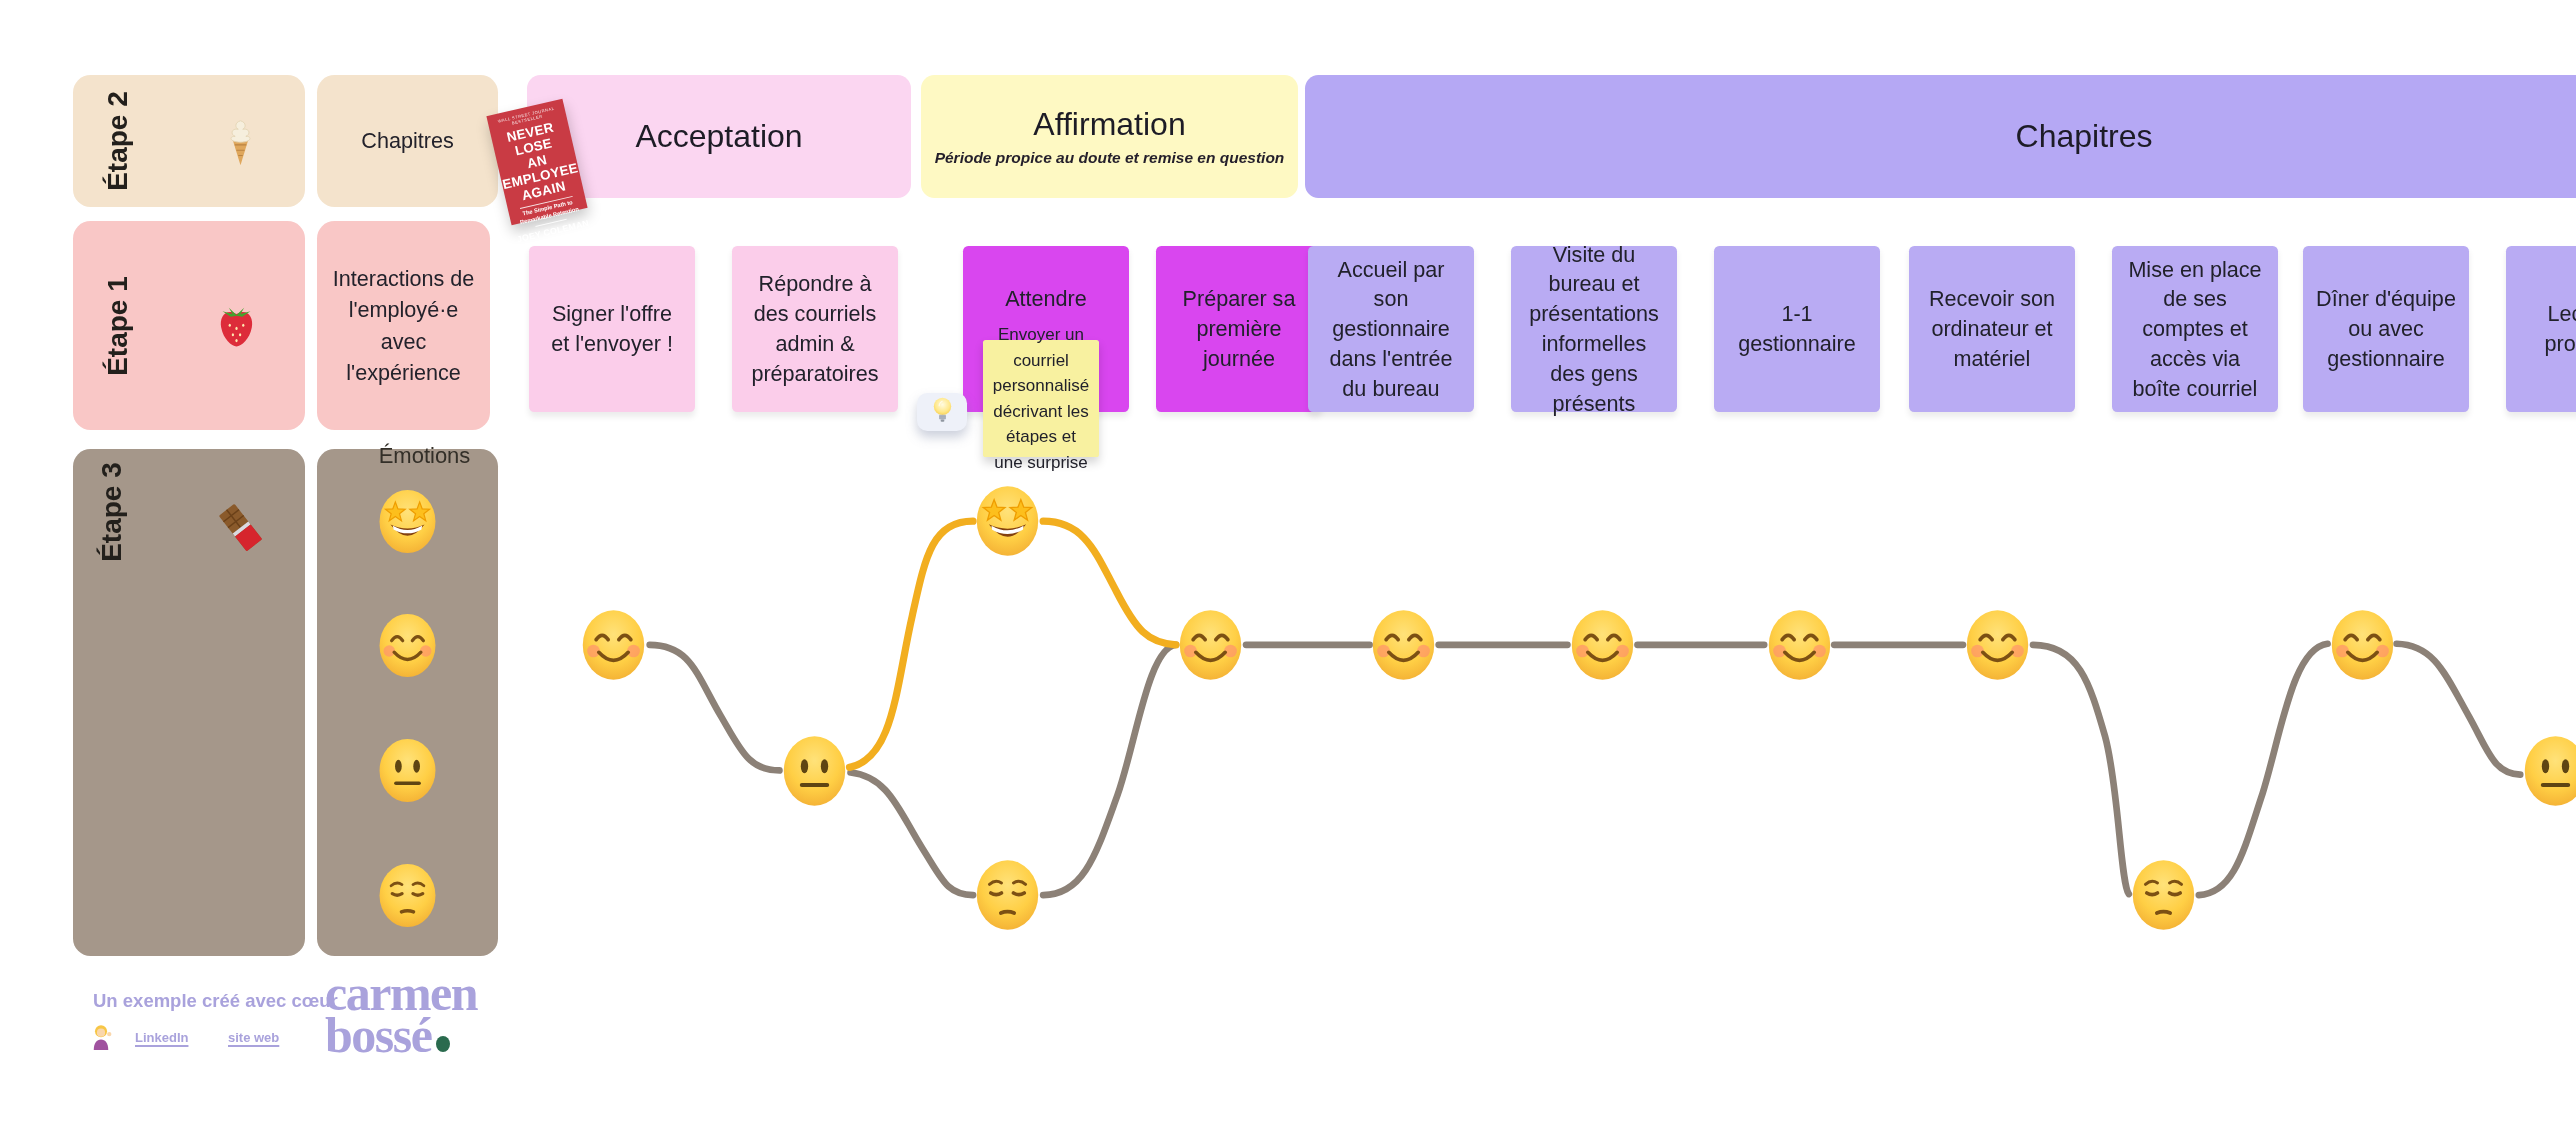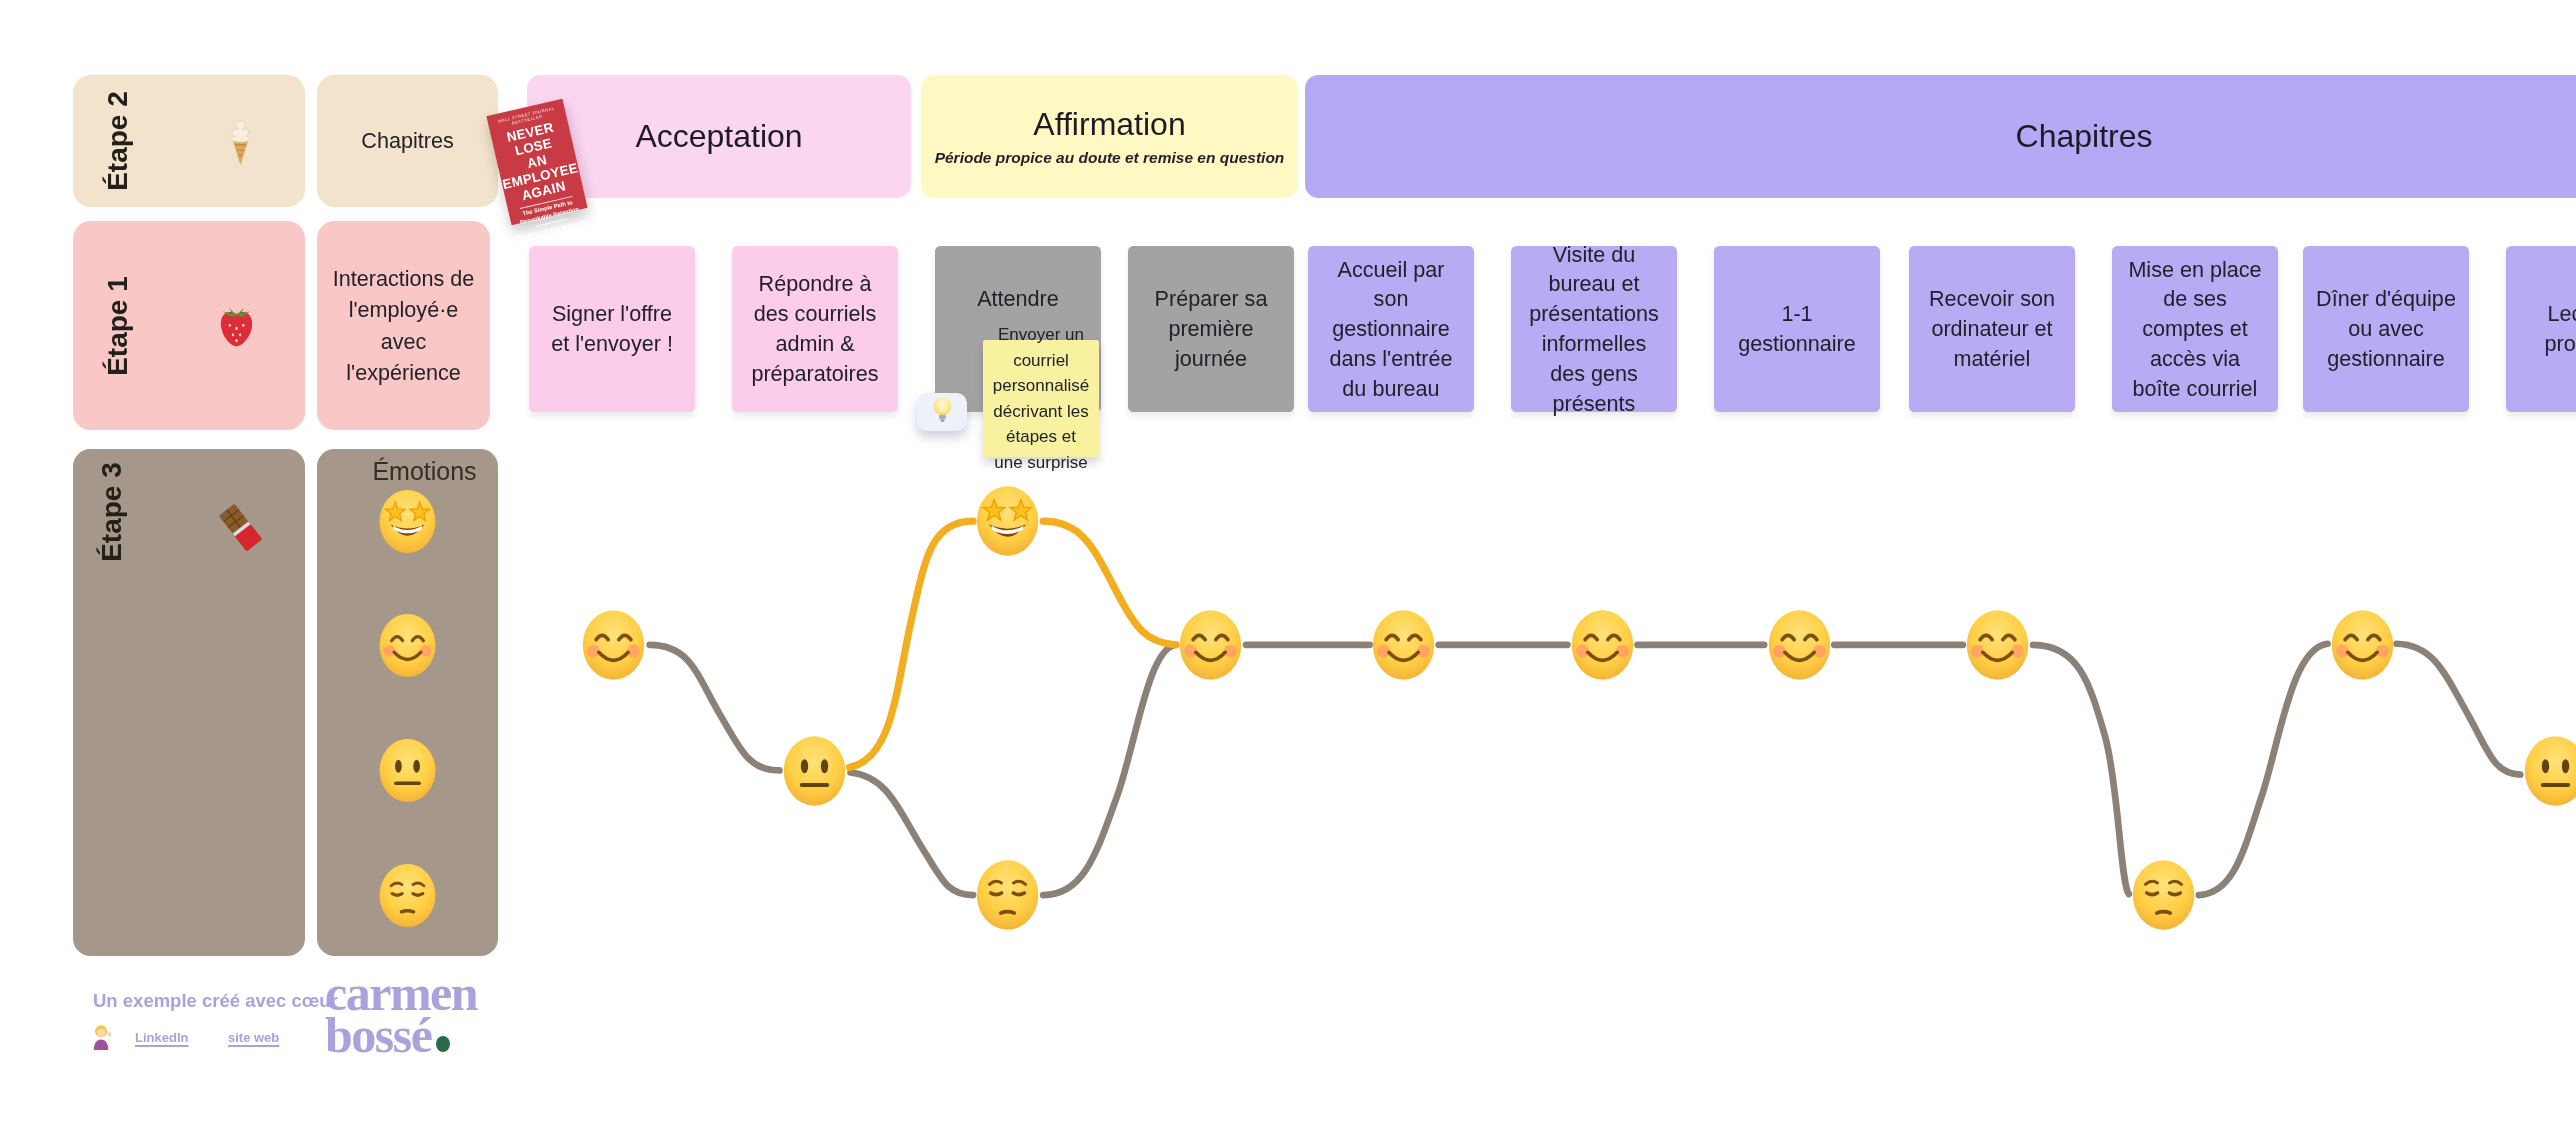--- a/index.html
+++ b/index.html
@@ -7,21 +7,21 @@
   .board{position:absolute;inset:0;}
 
   
   .box{position:absolute;border-radius:17.5px;box-sizing:border-box;}
   .bg-beige{background:#f4e3cc;}
   .bg-salmon{background:#f9c7c6;}
   .bg-taupe{background:#a5978a;}
   .stage-label{position:absolute;font-weight:700;font-size:28px;white-space:nowrap;transform:translate(-50%,-50%) rotate(-90deg);color:#23201c;}
   .stage-icon{position:absolute;}
   .rowhead{display:flex;align-items:center;justify-content:center;text-align:center;font-size:21.6px;line-height:1.45;padding:0 14.4px;color:#23222b;}
-  .emotions-title{position:absolute;left:317px;top:457px;width:215px;text-align:center;font-size:25px;color:#332f28;}
+  .emotions-title{position:absolute;left:317px;top:443px;width:215px;text-align:center;font-size:22px;color:#332f28;}
   .scale-face{position:absolute;}
 
   
   .chip{position:absolute;top:75px;height:123px;border-radius:13.4px;display:flex;flex-direction:column;align-items:center;justify-content:center;}
   .chip-title{font-size:32px;color:#1d1c26;text-align:right;}
   .chip-sub{font-size:15.5px;font-style:italic;font-weight:700;margin-top:5.2px;color:#241f2b;}
   .chip-acceptation{left:527px;width:384px;background:#fbd6f1;}
   .chip-affirmation{left:921px;width:377px;background:#fef9c3;}
   .chip-activation{left:1305px;width:1558px;background:#b5a8f4;}
 
@@ -34,21 +34,21 @@
   .book-sub{font-size:5.7px;font-weight:700;line-height:1.25;}
   .book-divider.short{width:40%;height:0.8px;margin:3.1px auto;}
   .book-author{font-size:8.8px;font-weight:700;letter-spacing:0.3px;}
   .tinybar{width:49px;height:2.1px;background:rgba(255,255,255,.75);border-radius:1px;margin:2.6px auto 0;}
   .tinybar.b2{width:40px;}
 
   
   .card{position:absolute;top:246px;width:166px;height:166px;border-radius:5.2px;display:flex;align-items:center;justify-content:center;
         text-align:center;font-size:21.6px;line-height:1.38;padding:0 12.4px;box-sizing:border-box;box-shadow:0 4.1px 6.2px rgba(0,0,0,.08);}
   .v-pink-light{background:#fbcdea;}
-  .v-pink-bright{background:#a3a3a3;}
+  .v-pink-bright{background:#d946ef;margin-left:28px;}
   .v-purple{background:#b9abf3;}
   .card.align-top{align-items:flex-start;padding-top:38px;}
 
   
   .note{position:absolute;left:983px;top:340px;width:116px;height:117px;background:#f8f1a0;border-radius:2.6px;
         box-shadow:0 5.2px 9.3px rgba(0,0,0,.16);display:flex;align-items:center;justify-content:center;text-align:center;
         font-size:17px;line-height:1.5;padding:5.2px 7.2px;box-sizing:border-box;}
   .bulb-chip{position:absolute;left:917px;top:393px;width:50px;height:38px;background:#eef1f9;border-radius:10.3px;
         box-shadow:0 6.2px 10.3px rgba(110,120,155,.35);display:flex;align-items:center;justify-content:center;}
 

